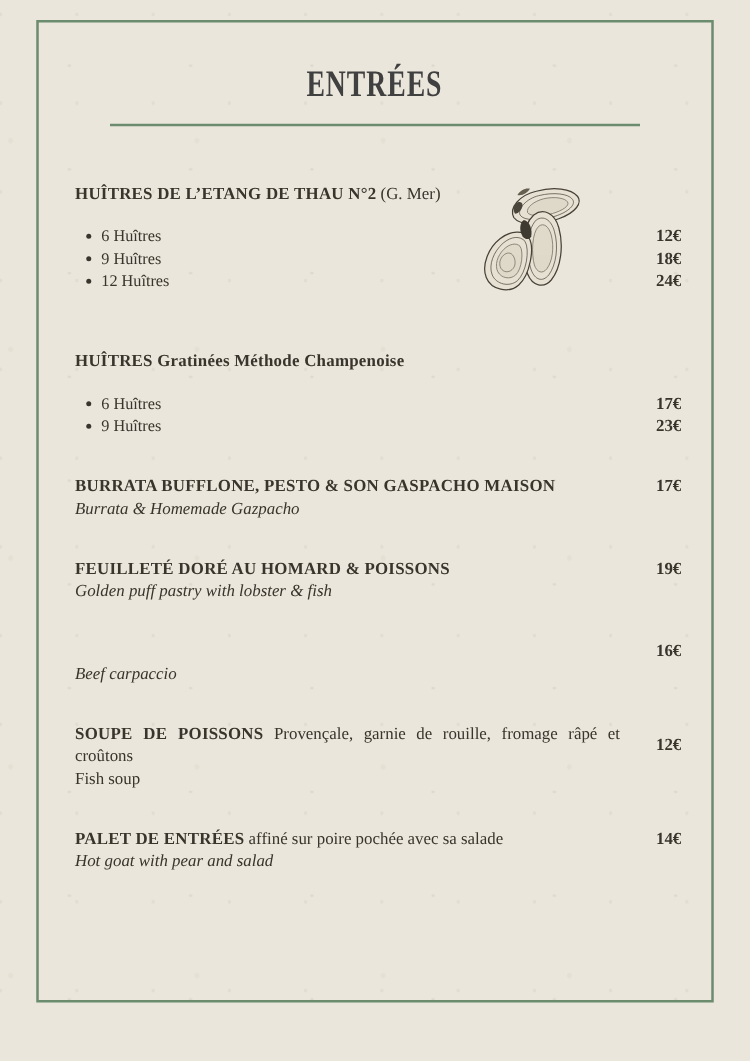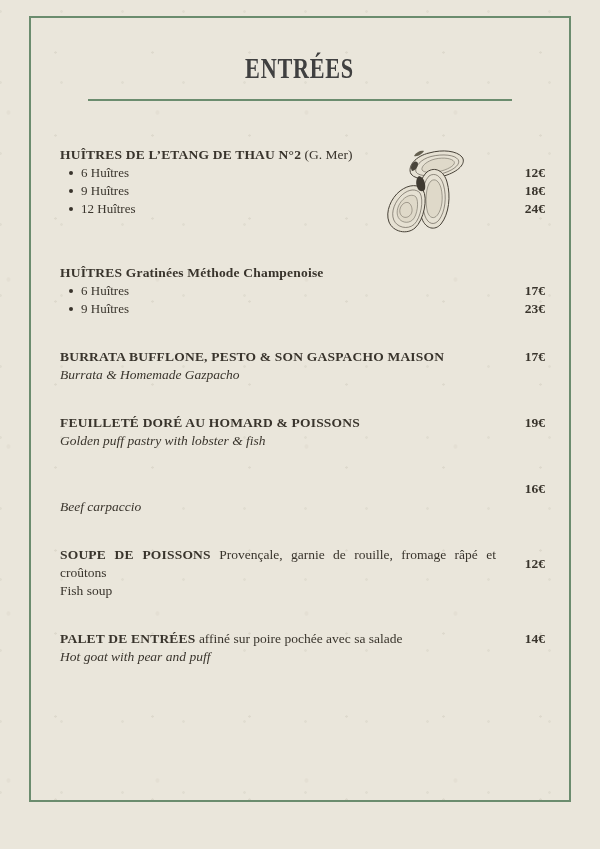--- a/index.html
+++ b/index.html
@@ -77,21 +77,21 @@
     font-weight:700;
     white-space:nowrap;
     text-align:right;
     min-width:34px;
   }
   .desc{
     font-size:13.5px;line-height:18px;
     font-style:italic;
   }
   .item:nth-child(6) .desc{font-style:normal;}
-  .opts{margin-top:0;}
+  .opts{margin-top:16px;}
   .opt-row{
     display:flex;
     align-items:flex-start;
     font-size:13px;line-height:18px;
   }
   .bullet{
     flex:0 0 auto;
     width:4px;height:4px;
     border-radius:50%;
     background:#39342c;
@@ -223,18 +223,18 @@
       </div>
       <div class="desc">Fish soup</div>
       <div class="opts"></div>
     </div>
 
     <div class="item">
       <div class="head-row">
         <div class="heading"><span class="b">PALET DE ENTRÉES</span><span class="r"> affiné sur poire pochée avec sa salade</span></div>
         <div class="price">14€</div>
       </div>
-      <div class="desc">Hot goat with pear and puff</div>
+      <div class="desc">Hot goat with pear and salad</div>
       <div class="opts"></div>
     </div>
   </div>
 
 </div>
 
 </body></html>

